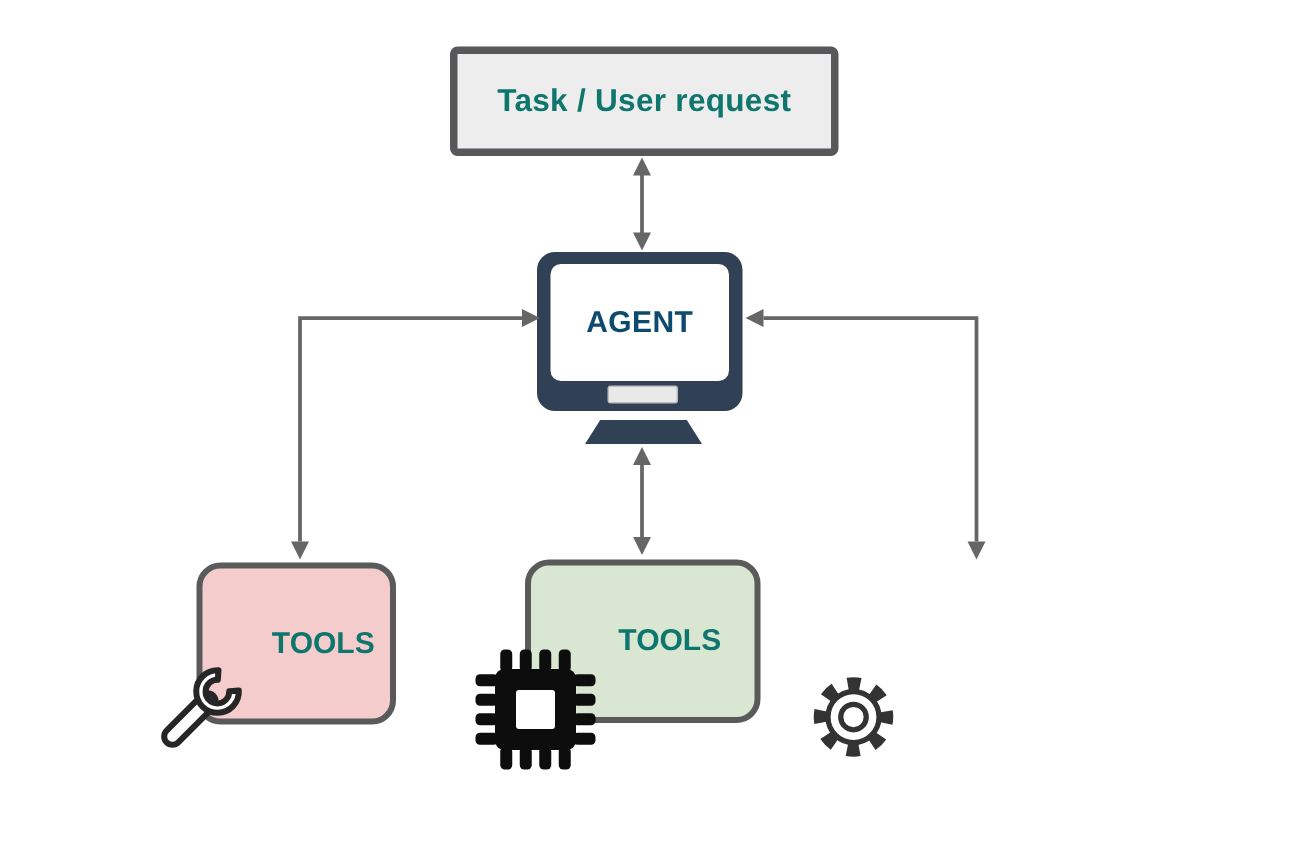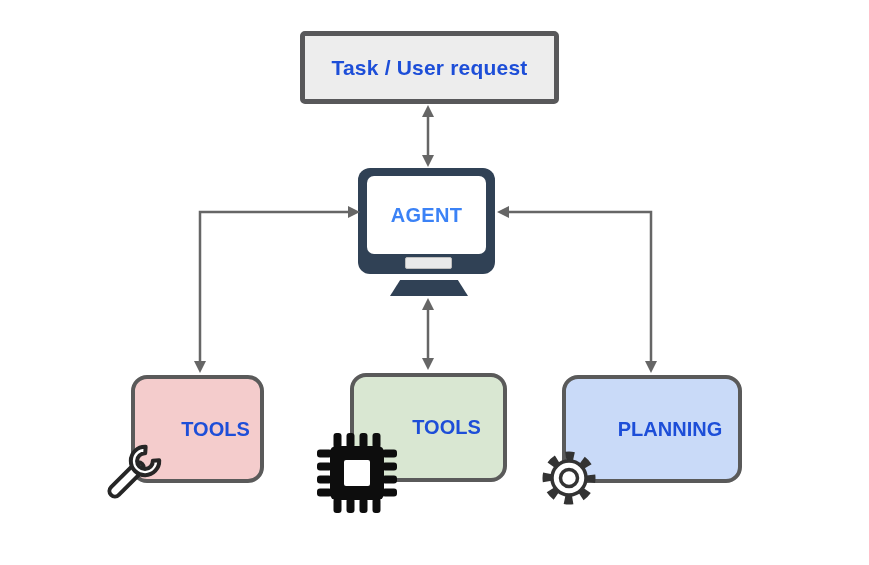--- a/index.html
+++ b/index.html
@@ -3,21 +3,21 @@
 <meta charset="utf-8">
 <style>
   html,body { margin:0; padding:0; background:#fff; }
   .canvas {
     position:relative; width:869px; height:565px; background:#fff;
     font-family:"Liberation Sans", sans-serif; overflow:hidden;
   }
   .box {
     position:absolute; box-sizing:border-box;
     display:flex; align-items:center; justify-content:center;
-    font-weight:bold; color:#1d4ed8;
+    font-weight:bold; color:#0f766e;
   }
   .task-box {
     left:300px; top:31px; width:259px; height:73px;
     background:#ededed; border:5px solid #58585a; border-radius:5px;
     font-size:21px; letter-spacing:.2px;
   }
   .module {
     border:4px solid #5a5a5a; border-radius:16px; font-size:20px;padding-left:36px;
   }
   .tools-box    { left:131px; top:375px; width:133px; height:108px; background:#f4cccc; }
@@ -25,21 +25,21 @@
   .planning-box { left:562px; top:375px; width:180px; height:108px; background:#c9daf8; }
 
   .monitor {
     position:absolute; left:358px; top:168px; width:137px; height:106px;
     background:#304155; border-radius:12px;
   }
   .screen {
     position:absolute; left:9px; top:8px; width:119px; height:78px;
     background:#fff; border-radius:7px;
     display:flex; align-items:center; justify-content:center;
-    font-weight:bold; font-size:20px; color:#3b82f6; letter-spacing:.3px;
+    font-weight:bold; font-size:20px; color:#0c4a6e; letter-spacing:.3px;
   }
   .slot {
     position:absolute; left:47px; top:89px; width:47px; height:12px;
     background:#e9e9e9; border:1px solid #bdbdbd; border-radius:2px; box-sizing:border-box;
   }
   .stand {
     position:absolute; left:390px; top:280px; width:78px; height:16px;
     background:#304155;
     clip-path:polygon(13% 0, 87% 0, 100% 100%, 0% 100%);
   }
@@ -63,23 +63,20 @@
     </div>
     <div class="slot"></div>
   </div>
   <div class="stand"></div>
 
   <div class="box module tools-box">
     <span>TOOLS</span>
   </div>
   <div class="box module memory-box">
     <span>TOOLS</span>
-  </div>
-  <div class="box module planning-box">
-    <span>PLANNING</span>
   </div>
 
   <svg class="overlay" viewBox="0 0 869 565">
 
     <g stroke="#666" fill="#666">
       <line x1="428" y1="115" x2="428" y2="157" stroke-width="2.5"></line>
       <polygon points="428,105 422,117 434,117" stroke="none"></polygon>
       <polygon points="428,167 422,155 434,155" stroke="none"></polygon>
     </g>
 

